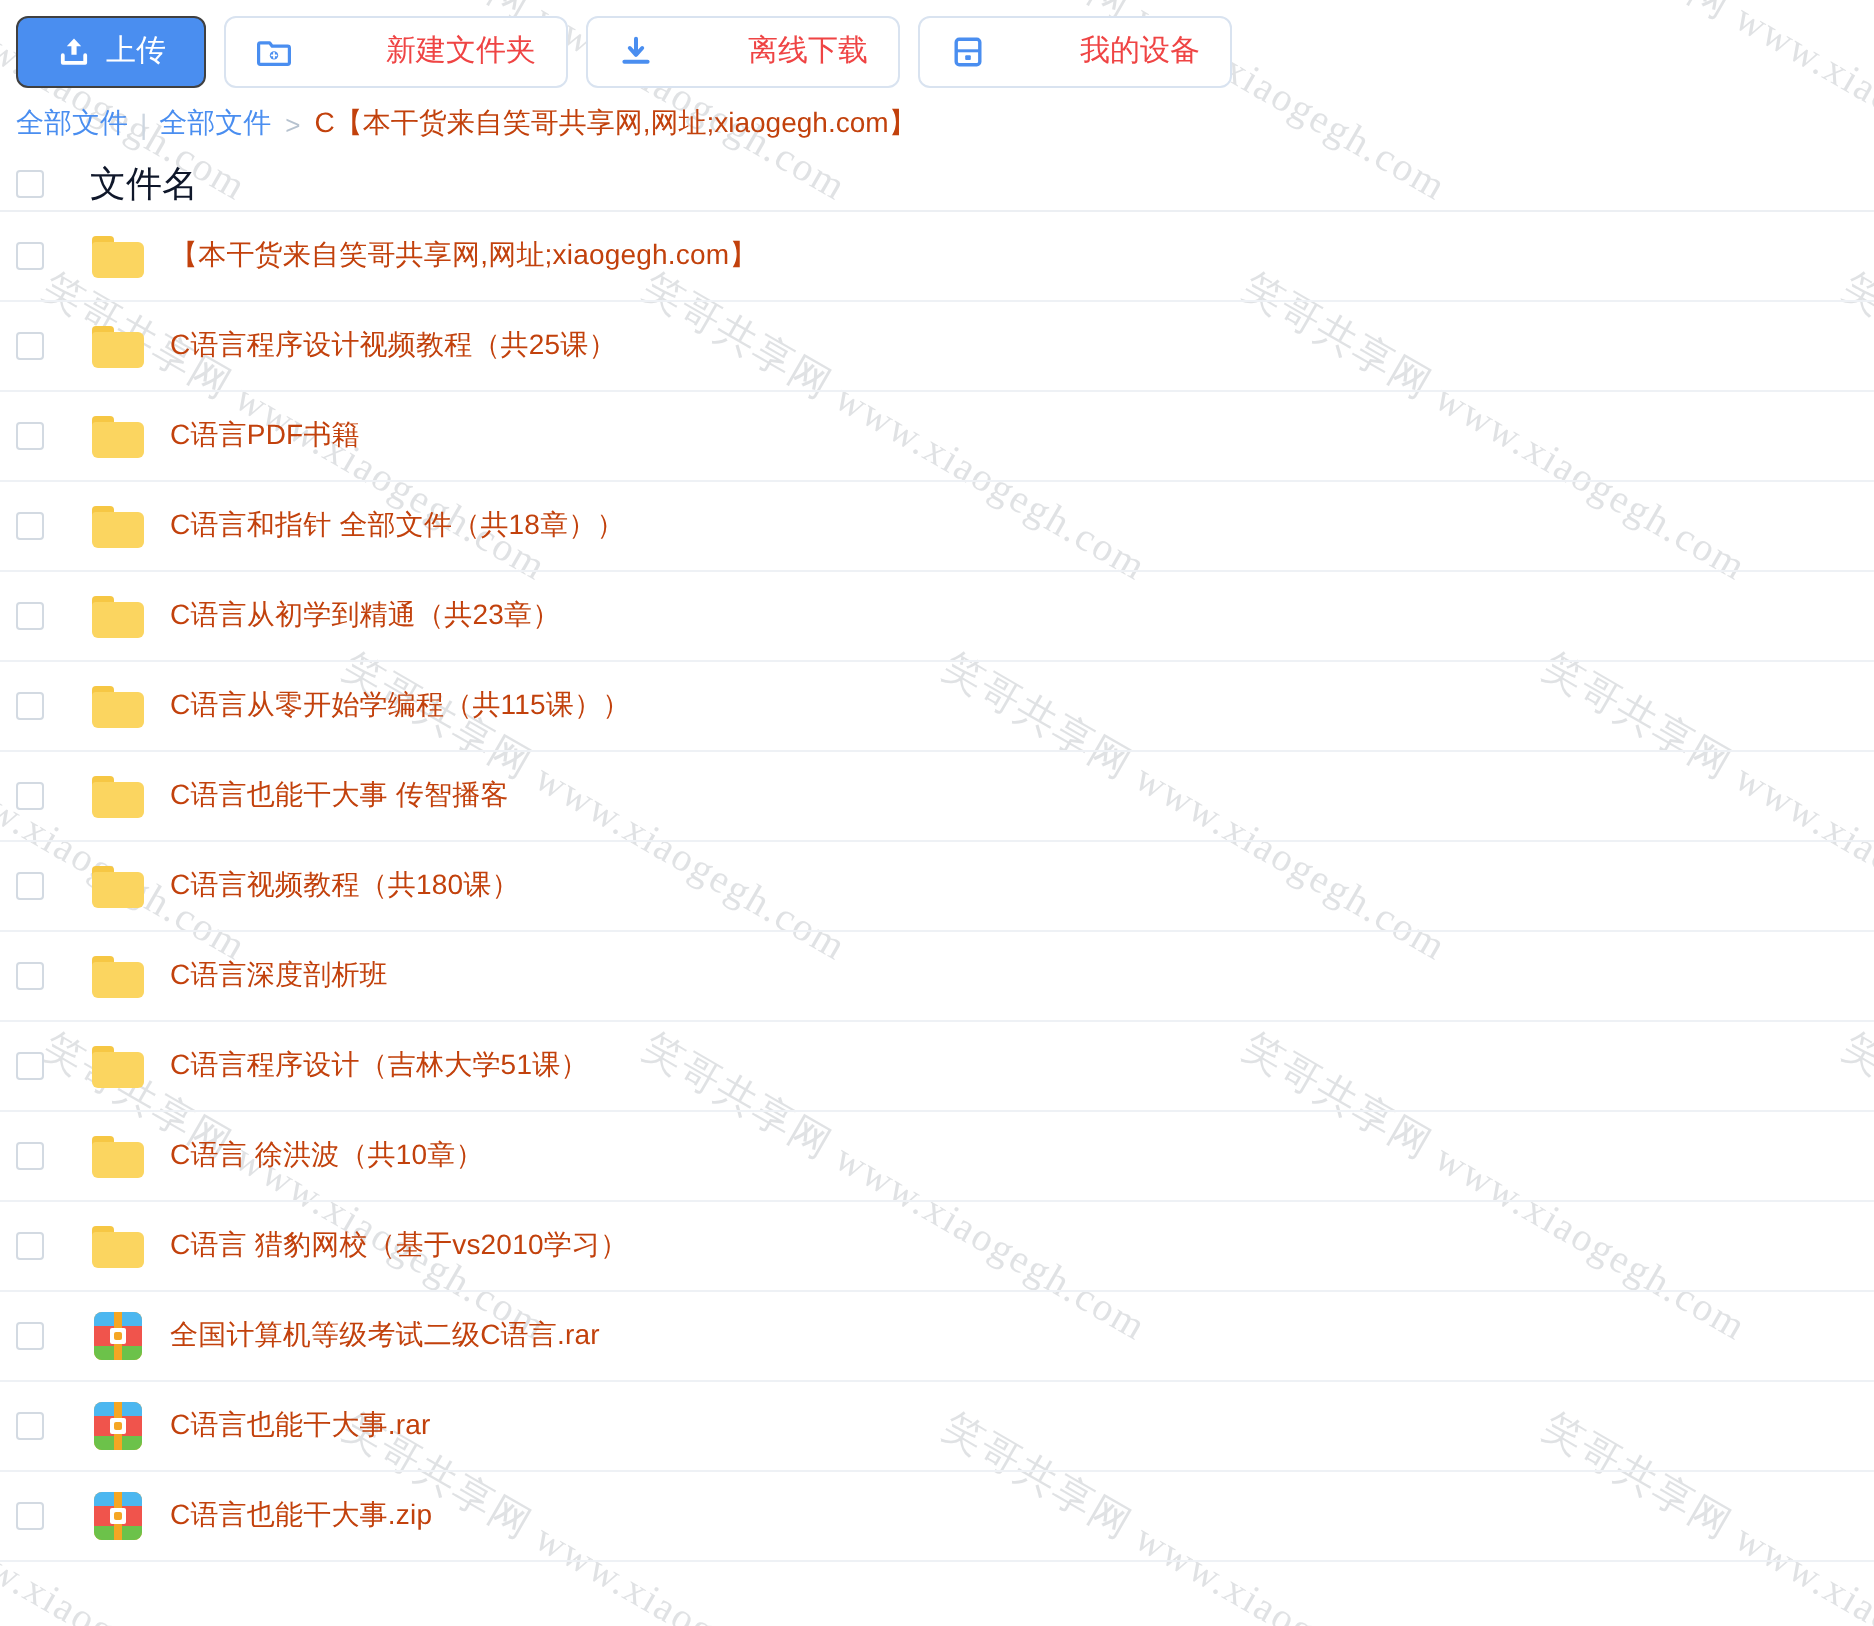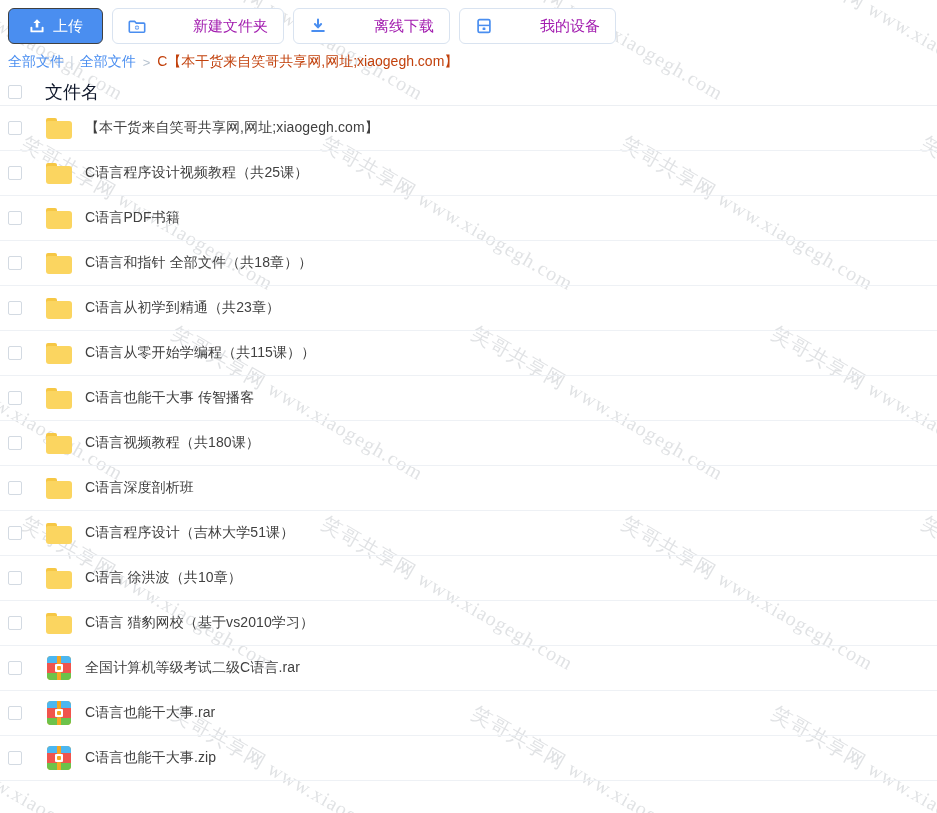--- a/index.html
+++ b/index.html
@@ -64,21 +64,21 @@
     margin-right: 9px;
   }
   .tb-btn.primary {
     background: #4a8ef0;
     color: #ffffff;
     border: 1px solid #404040;
     padding: 0 19px;
   }
   .tb-btn.ghost {
     background: #ffffff;
-    color: #a21caf;
+    color: #ef4444;
     border: 1px solid #d9e3f0;
     gap: 47px;
   }
   .tb-btn .ic {
     display: inline-flex;
     align-items: center;
     justify-content: center;
     width: 18px; height: 18px;
     flex: 0 0 18px;
   }
@@ -153,21 +153,21 @@
   .row .icon-cell {
     width: 38px;
     flex: 0 0 38px;
     display: flex;
     align-items: center;
     justify-content: center;
     margin-left: 18px;
   }
   .row .name-cell {
     font-size: 14px;
-    color: #404040;
+    color: #c2410c;
     margin-left: 7px;
     white-space: nowrap;
     letter-spacing: 0.1px;
   }
 
   
   .folder-ic {
     position: relative;
     width: 26px; height: 21px;
   }

